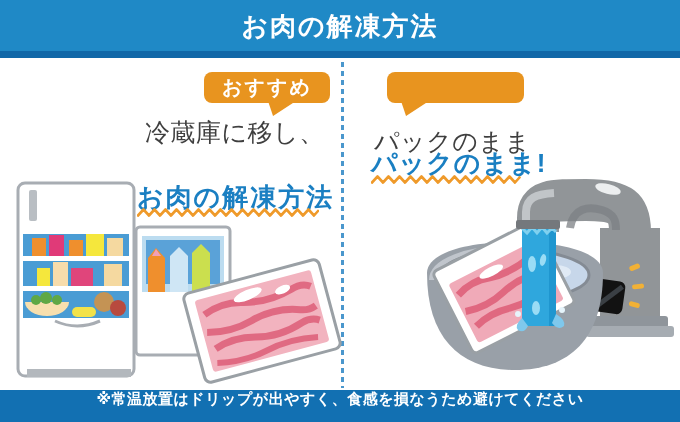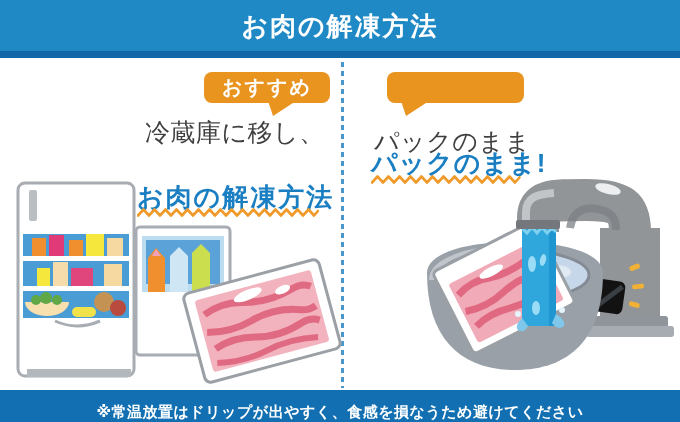--- a/index.html
+++ b/index.html
@@ -18,21 +18,21 @@
     font-weight:bold;font-size:26px;letter-spacing:2px;padding-top:2px;
   }
   .header-strip{
     position:absolute;left:0;top:51px;width:680px;height:7px;
     background:var(--header-strip,#1168a8);
   }
   
   .footer{
     position:absolute;left:0;top:390px;width:680px;height:32px;
     background:var(--footer-bg,#1270b2);
-    display:flex;align-items:flex-end;justify-content:center;
+    display:flex;align-items:flex-start;justify-content:center;
   }
   .footer .note{color:#fff;font-size:15px;font-weight:bold;letter-spacing:0.5px;}
   
   .divider{
     position:absolute;left:341px;top:62px;width:3px;height:326px;
     background:repeating-linear-gradient(to bottom,
       var(--divider-blue,#4a97cd) 0 5px, transparent 5px 9px);
   }
   
   .badge{

